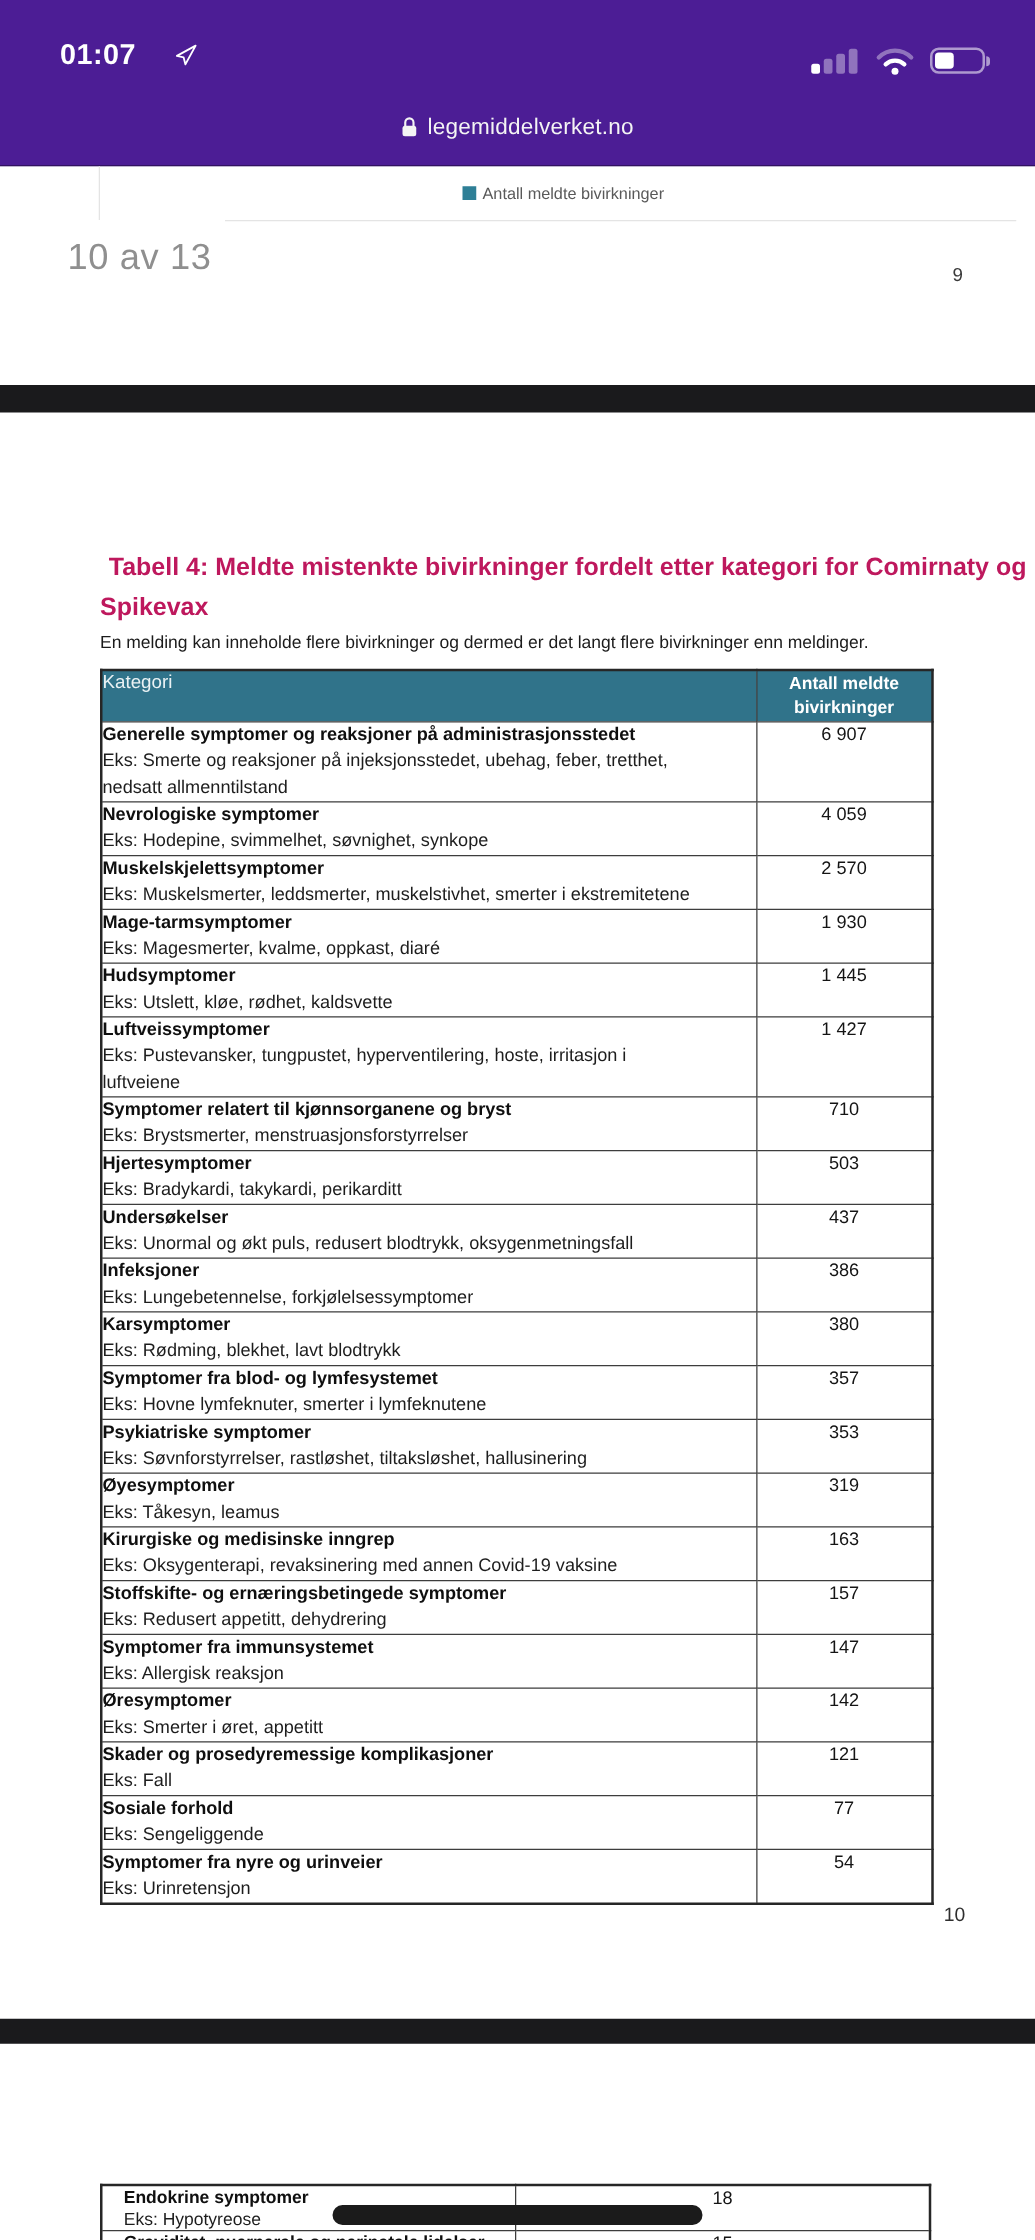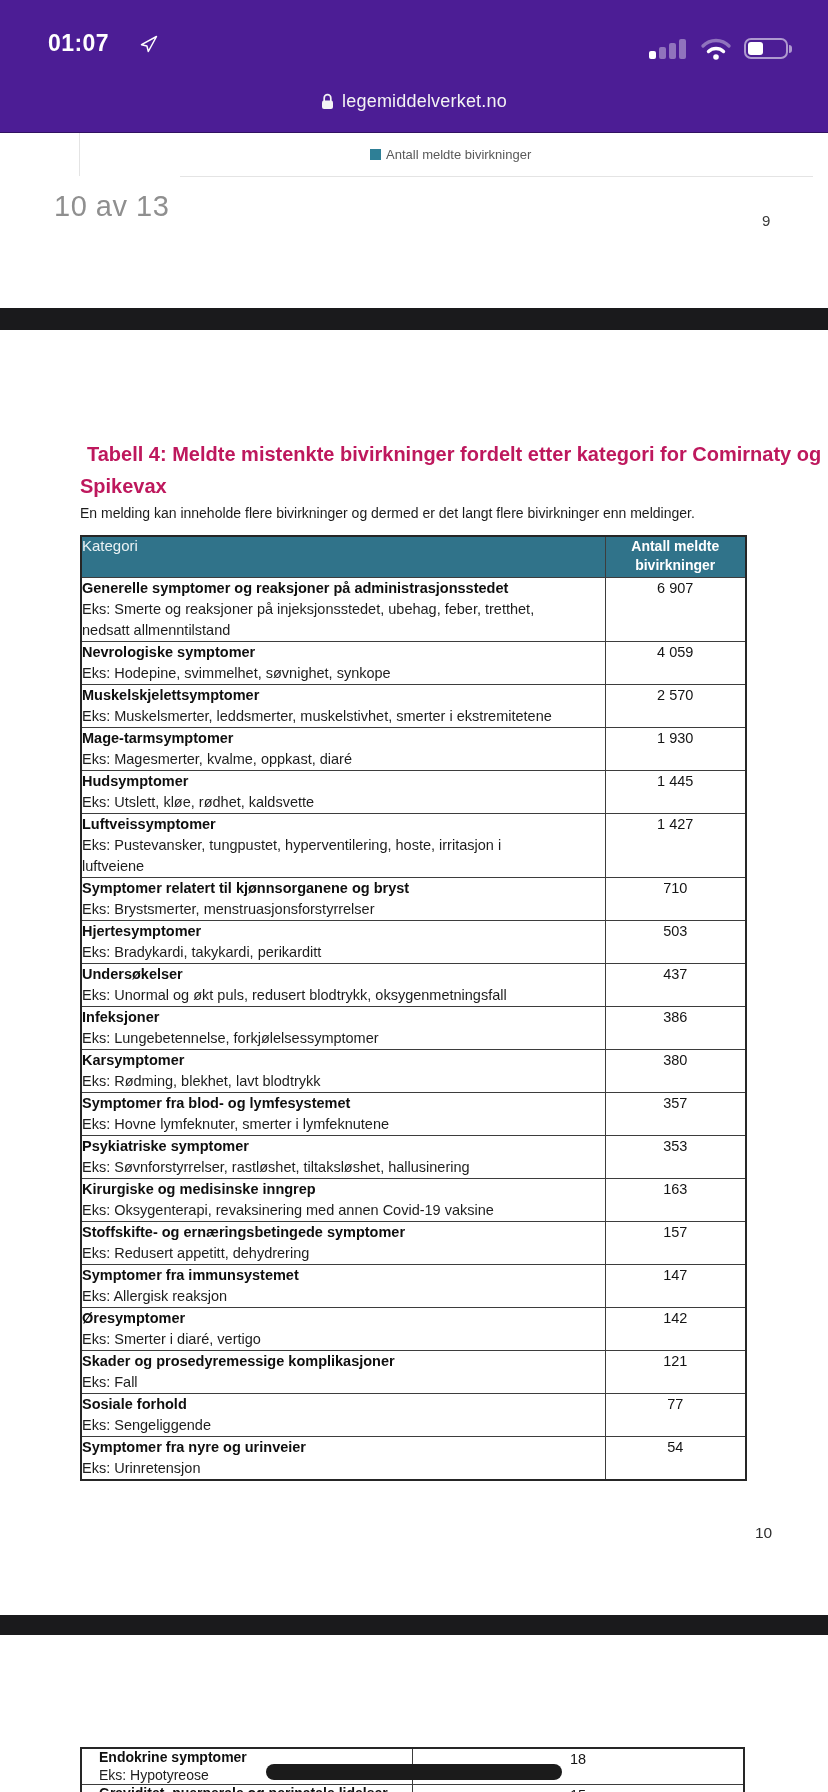--- a/index.html
+++ b/index.html
@@ -201,20 +201,27 @@
       </tr>
       <tr>
         <td class="cat">
           <div class="nm">Psykiatriske symptomer</div>
           <div class="ex">Eks: Søvnforstyrrelser, rastløshet, tiltaksløshet, hallusinering</div>
         </td>
         <td class="val">353</td>
       </tr>
       <tr>
         <td class="cat">
+          <div class="nm">Øyesymptomer</div>
+          <div class="ex">Eks: Tåkesyn, leamus</div>
+        </td>
+        <td class="val">319</td>
+      </tr>
+      <tr>
+        <td class="cat">
           <div class="nm">Kirurgiske og medisinske inngrep</div>
           <div class="ex">Eks: Oksygenterapi, revaksinering med annen Covid-19 vaksine</div>
         </td>
         <td class="val">163</td>
       </tr>
       <tr>
         <td class="cat">
           <div class="nm">Stoffskifte- og ernæringsbetingede symptomer</div>
           <div class="ex">Eks: Redusert appetitt, dehydrering</div>
         </td>
@@ -223,21 +230,21 @@
       <tr>
         <td class="cat">
           <div class="nm">Symptomer fra immunsystemet</div>
           <div class="ex">Eks: Allergisk reaksjon</div>
         </td>
         <td class="val">147</td>
       </tr>
       <tr>
         <td class="cat">
           <div class="nm">Øresymptomer</div>
-          <div class="ex">Eks: Smerter i diaré, vertigo</div>
+          <div class="ex">Eks: Smerter i øret, appetitt</div>
         </td>
         <td class="val">142</td>
       </tr>
       <tr>
         <td class="cat">
           <div class="nm">Skader og prosedyremessige komplikasjoner</div>
           <div class="ex">Eks: Fall</div>
         </td>
         <td class="val">121</td>
       </tr>

